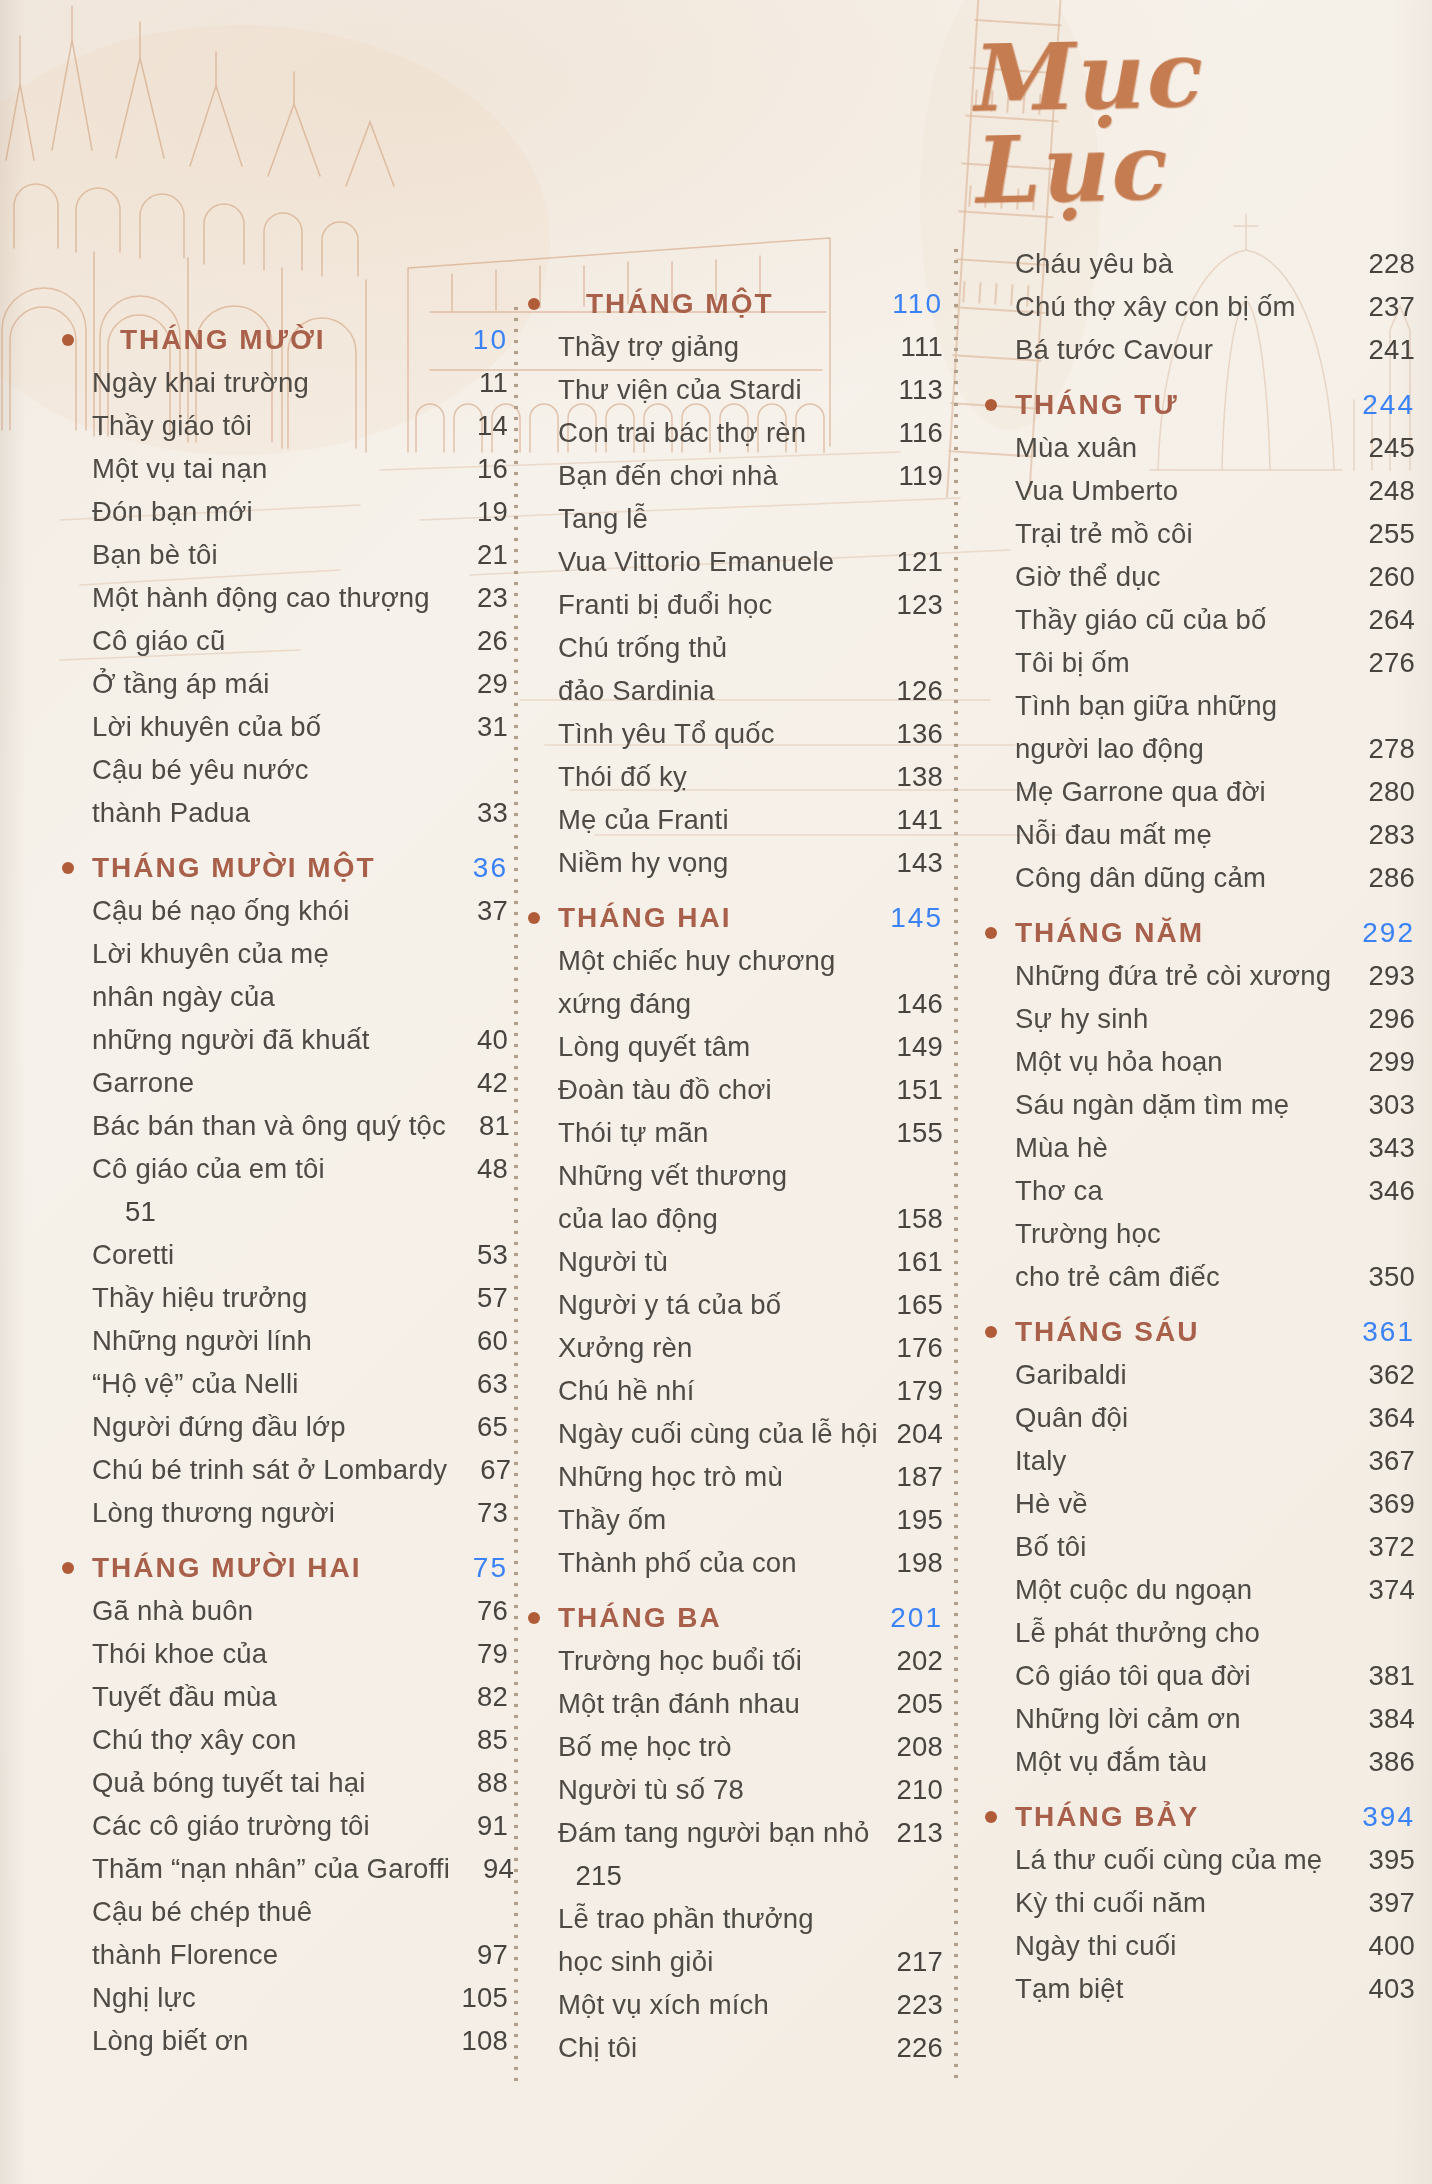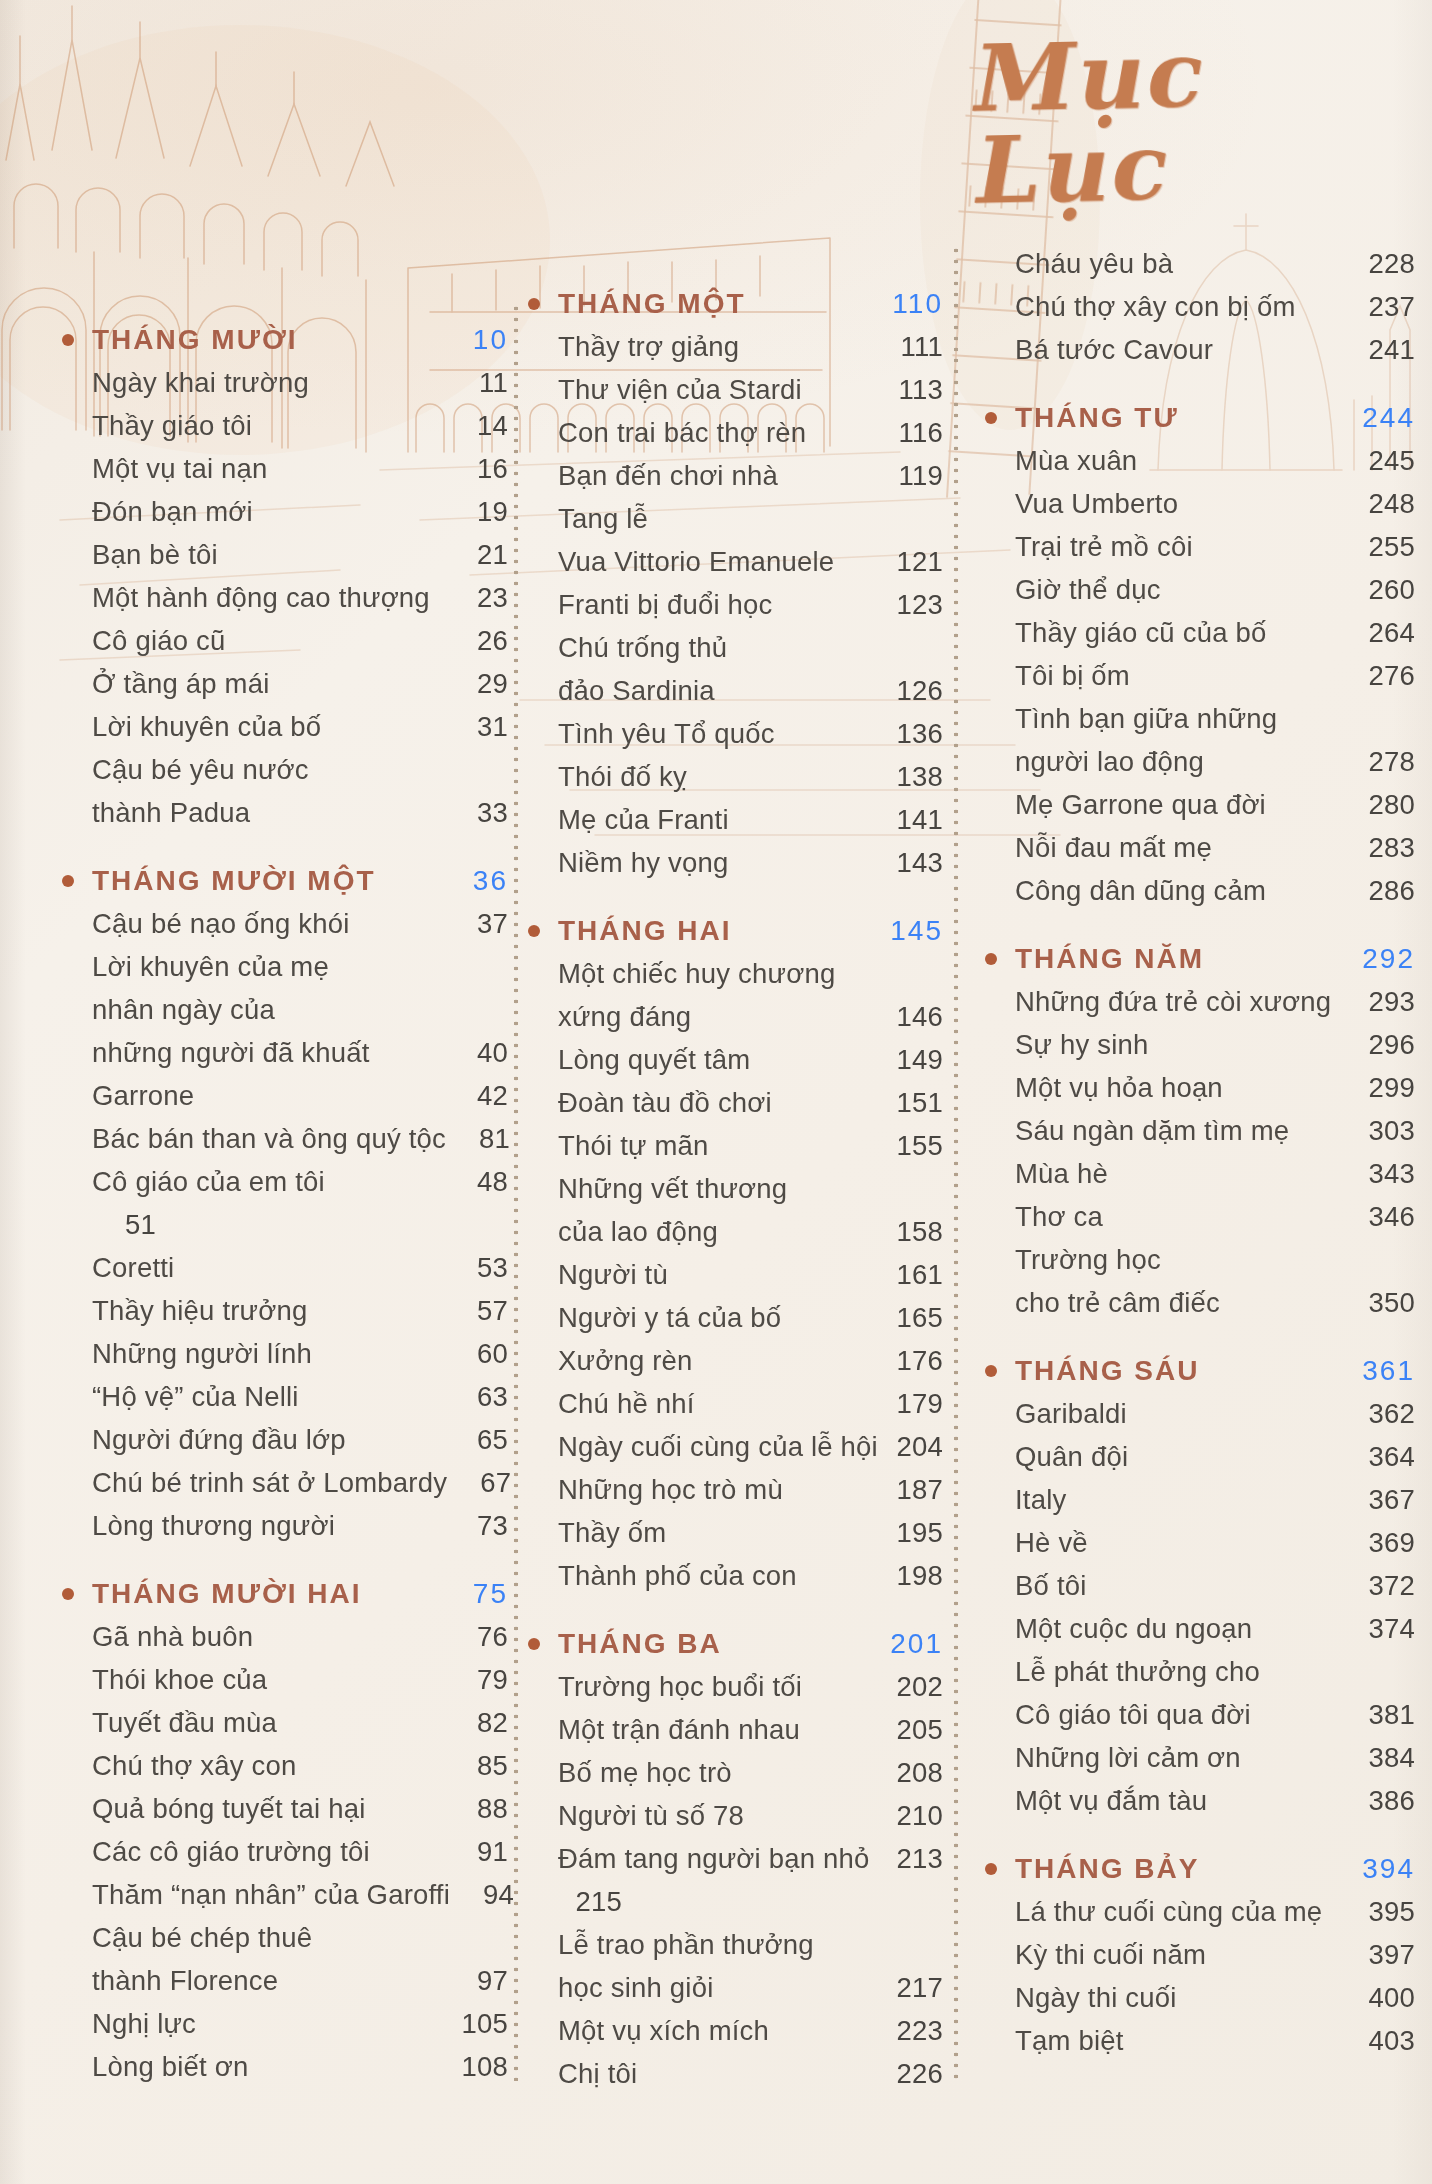--- a/index.html
+++ b/index.html
@@ -26,23 +26,23 @@
     color:#c57c50;transform:rotate(-1.2deg);letter-spacing:2px;
     text-shadow:1px 1px 0 rgba(197,124,80,.35);
   }
   .col{position:absolute;font-size:27.5px;letter-spacing:.2px;}
   #col1{left:62px;top:318px;width:446px;}
   #col2{left:528px;top:282px;width:415px;}
   #col3{left:985px;top:242px;width:430px;}
   .row{display:flex;align-items:center;line-height:43px;height:43px;padding-left:30px;white-space:nowrap;}
   .row .t{flex:1;overflow:visible;}
   .row .p{min-width:64px;text-align:right;color:#474440;}
-  .row.month{padding-left:0;color:#a8604a;font-weight:bold;letter-spacing:2px;margin-top:25px;font-size:28px;}
+  .row.month{padding-left:0;color:#a8604a;font-weight:bold;letter-spacing:2px;margin-top:12px;font-size:28px;}
   .row.month .p{color:#3b82f6;font-weight:normal;}
-  .col .row.month:first-child{margin-top:0;}
+  .col .row.month:first-child{margin-top:0;gap:28px;}
   .bullet{display:inline-flex;width:30px;align-items:center;}
   .bullet::before{content:"";width:12px;height:12px;border-radius:50%;background:#b15c39;display:block;}
   .dotline{
     position:absolute;width:4px;
     background:radial-gradient(circle at 2px 2.5px,#b2a08b 1.8px,rgba(178,160,139,0) 2.1px);
     background-size:4px 11px;background-repeat:repeat-y;
   }
   #sep1{left:514px;top:306px;height:1775px;}
   #sep2{left:954px;top:248px;height:1832px;}
 </style>

